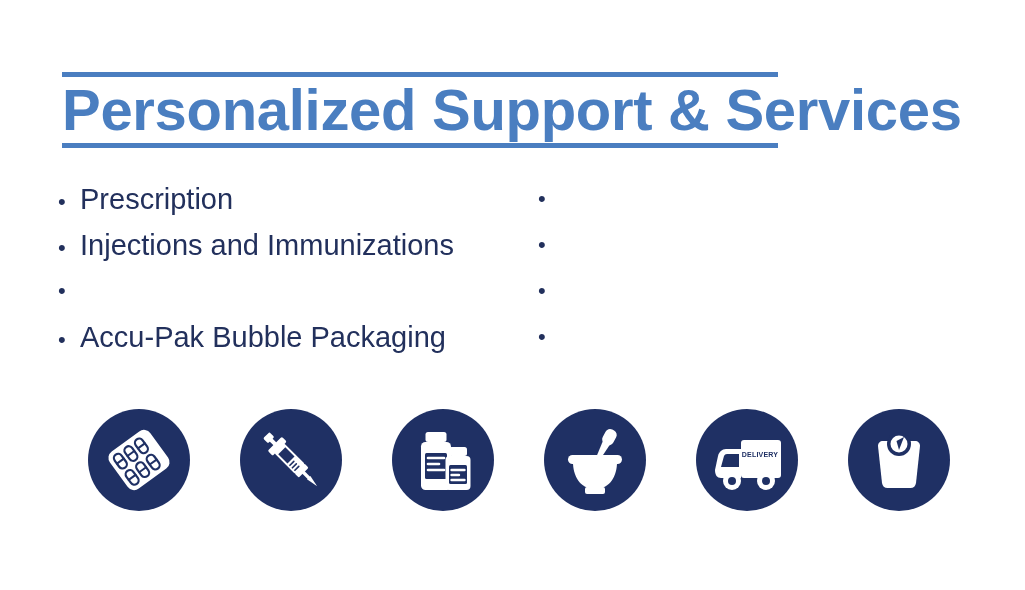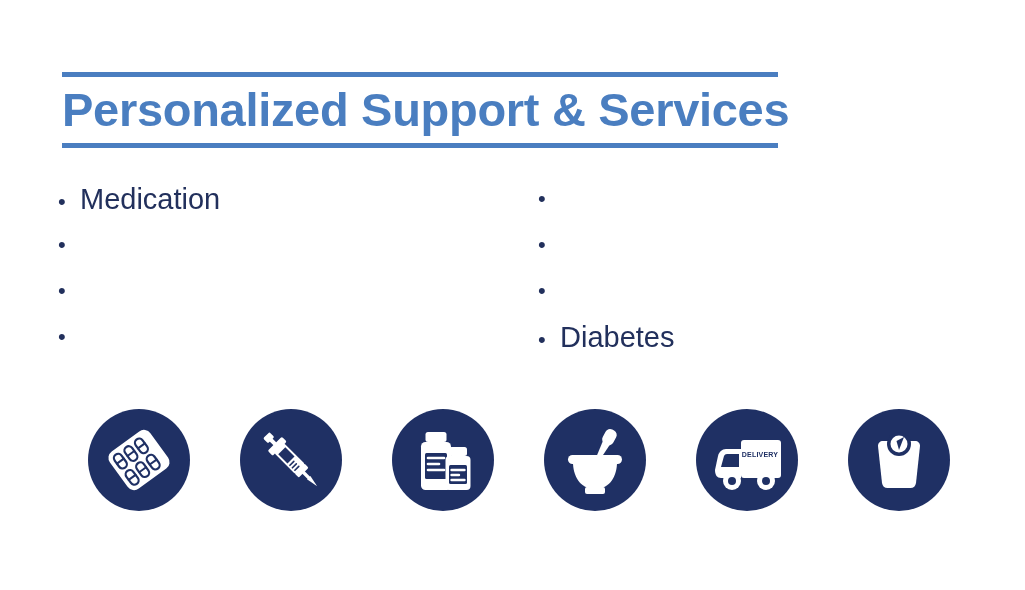--- a/index.html
+++ b/index.html
@@ -32,21 +32,21 @@
   }
   .rule {
     width: 100%;
     height: 5px;
     background: #4a7ec0;
   }
   .rule-top { margin-bottom: 0; }
   .rule-bottom { margin-top: 0; }
 
   .page-title {
-    font-size: 47px;
+    font-size: 58px;
     font-weight: bold;
     color: #4a7ec0;
     letter-spacing: -0.3px;
     line-height: 66px;
     height: 66px;
     white-space: nowrap;
     font-family: "Liberation Sans", sans-serif;
   }
 
   
@@ -129,46 +129,47 @@
     <div class="rule rule-top"></div>
     <div class="page-title">Personalized Support &amp; Services</div>
     <div class="rule rule-bottom"></div>
   </div>
 
   <div class="lists">
 
     <div class="list-col list-col-left">
       <div class="list-item">
         <span class="bullet-dot">•</span>
-        <span class="list-label">Medication</span>
-      </div>
-      <div class="list-item">
-        <span class="bullet-dot">•</span>
-      </div>
-      <div class="list-item">
-        <span class="bullet-dot">•</span>
-      </div>
-      <div class="list-item">
-        <span class="bullet-dot">•</span>
+        <span class="list-label">Prescription</span>
+      </div>
+      <div class="list-item">
+        <span class="bullet-dot">•</span>
+        <span class="list-label">Injections and Immunizations</span>
+      </div>
+      <div class="list-item">
+        <span class="bullet-dot">•</span>
+      </div>
+      <div class="list-item">
+        <span class="bullet-dot">•</span>
+        <span class="list-label">Accu-Pak Bubble Packaging</span>
       </div>
     </div>
 
     <div class="list-col list-col-right">
       <div class="list-item">
         <span class="bullet-dot">•</span>
       </div>
       <div class="list-item">
         <span class="bullet-dot">•</span>
       </div>
       <div class="list-item">
         <span class="bullet-dot">•</span>
       </div>
       <div class="list-item">
         <span class="bullet-dot">•</span>
-        <span class="list-label">Diabetes</span>
       </div>
     </div>
 
   </div>
 
   <div class="icon-row">
 
     <div class="icon-circle">
       <svg viewBox="0 0 102 102" xmlns="http://www.w3.org/2000/svg">
         <g transform="rotate(-36 51 51)">

